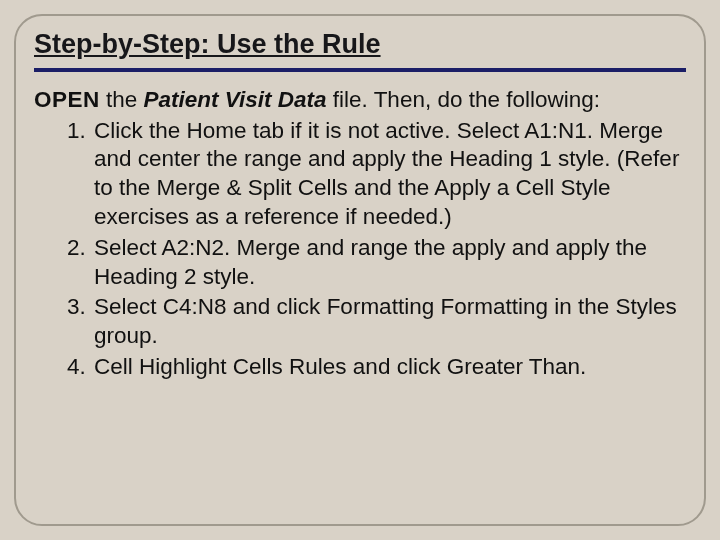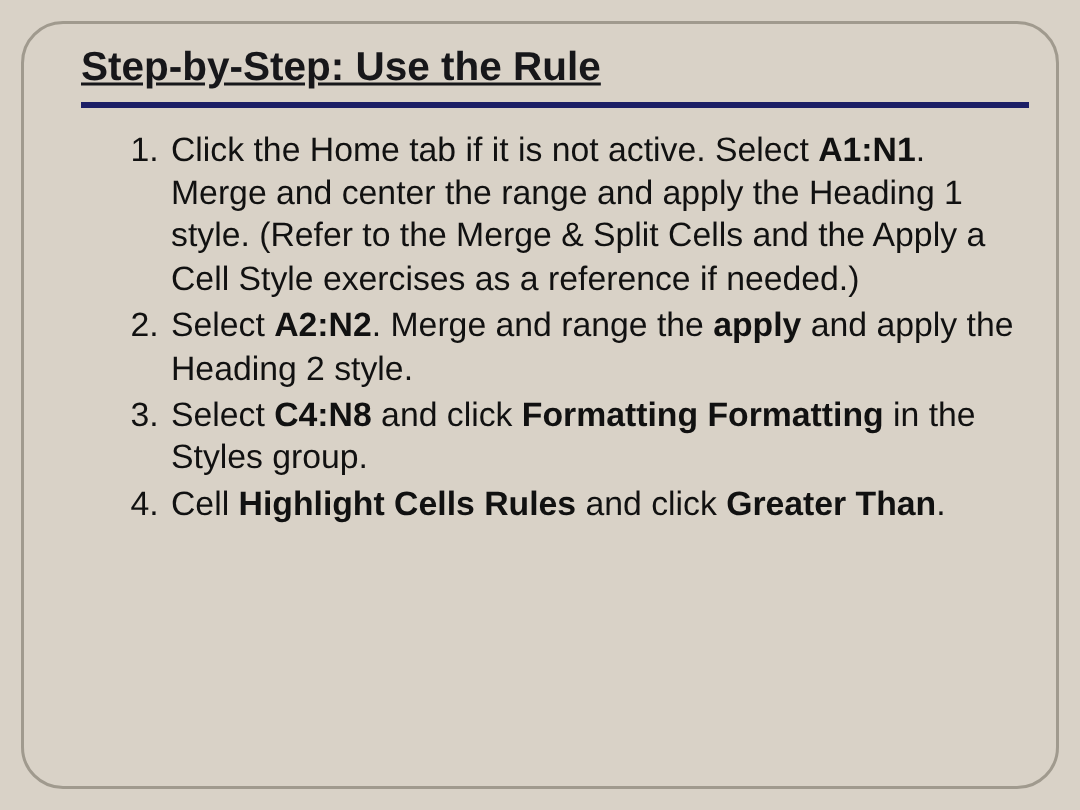--- a/index.html
+++ b/index.html
@@ -22,21 +22,20 @@
     bottom: 14px;
     border: 2px solid #a09a8e;
     border-radius: 28px;
     box-sizing: border-box;
   }
   .content {
     position: absolute;
     left: 34px;
     top: 28px;
     right: 34px;
-    margin-left: 20px;
   }
   .title-block {
     font-family: Arial, Helvetica, sans-serif;
     font-size: 27px;
     font-weight: bold;
     text-decoration: underline;
     color: #17171a;
     line-height: 1.25;
     padding-bottom: 6px;
   }
@@ -60,34 +59,37 @@
     color: #111;
     line-height: 1.28;
   }
   ol.steps li {
     margin-bottom: 2px;
     padding-left: 2px;
   }
   ol.steps li::marker {
     font-size: 22.5px;
   }
-  .b { font-weight: bold; }
+  .b { font-weight: normal; }
 </style>
 </head>
 <body>
 
 <div class="outer-frame"></div>
 
 <div class="content">
 
   <div class="title-block">
     <span>Step-by-Step: Use the Rule</span><br>
   </div>
   <hr class="title-rule">
 
+  <div class="lead">
+    <span class="open-word">OPEN</span><span> the </span><span class="pvd">Patient Visit Data</span><span> file. Then, do the following:</span>
+  </div>
 
   <ol class="steps">
     <li>
       <span>Click the Home tab if it is not active. Select </span><span class="b">A1:N1</span><span>. Merge and center the range and apply the Heading 1 style. (Refer to the Merge &amp; Split Cells and the Apply a Cell Style exercises as a reference if needed.)</span>
     </li>
     <li>
       <span>Select </span><span class="b">A2:N2</span><span>. Merge and range the </span><span class="b">apply</span><span> and apply the Heading 2 style.</span>
     </li>
     <li>
       <span>Select </span><span class="b">C4:N8</span><span> and click </span><span class="b">Formatting Formatting</span><span> in the Styles group.</span>

